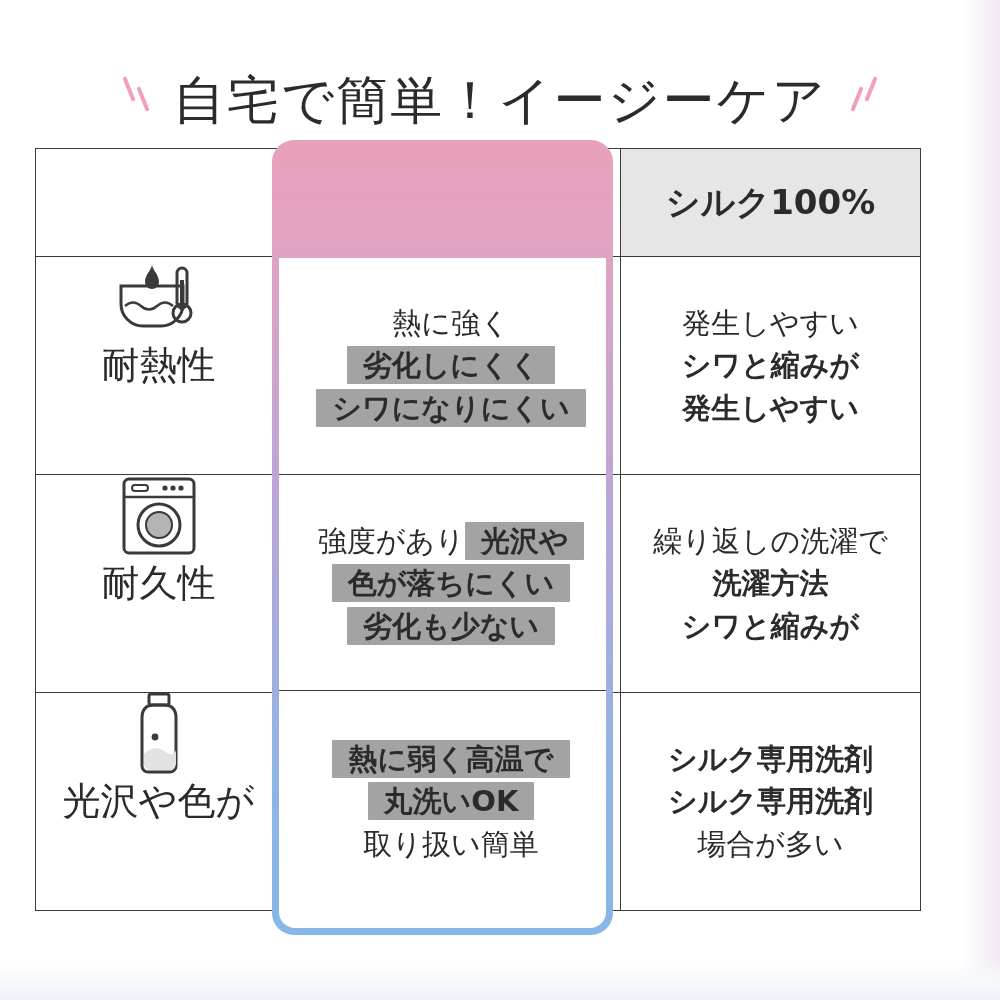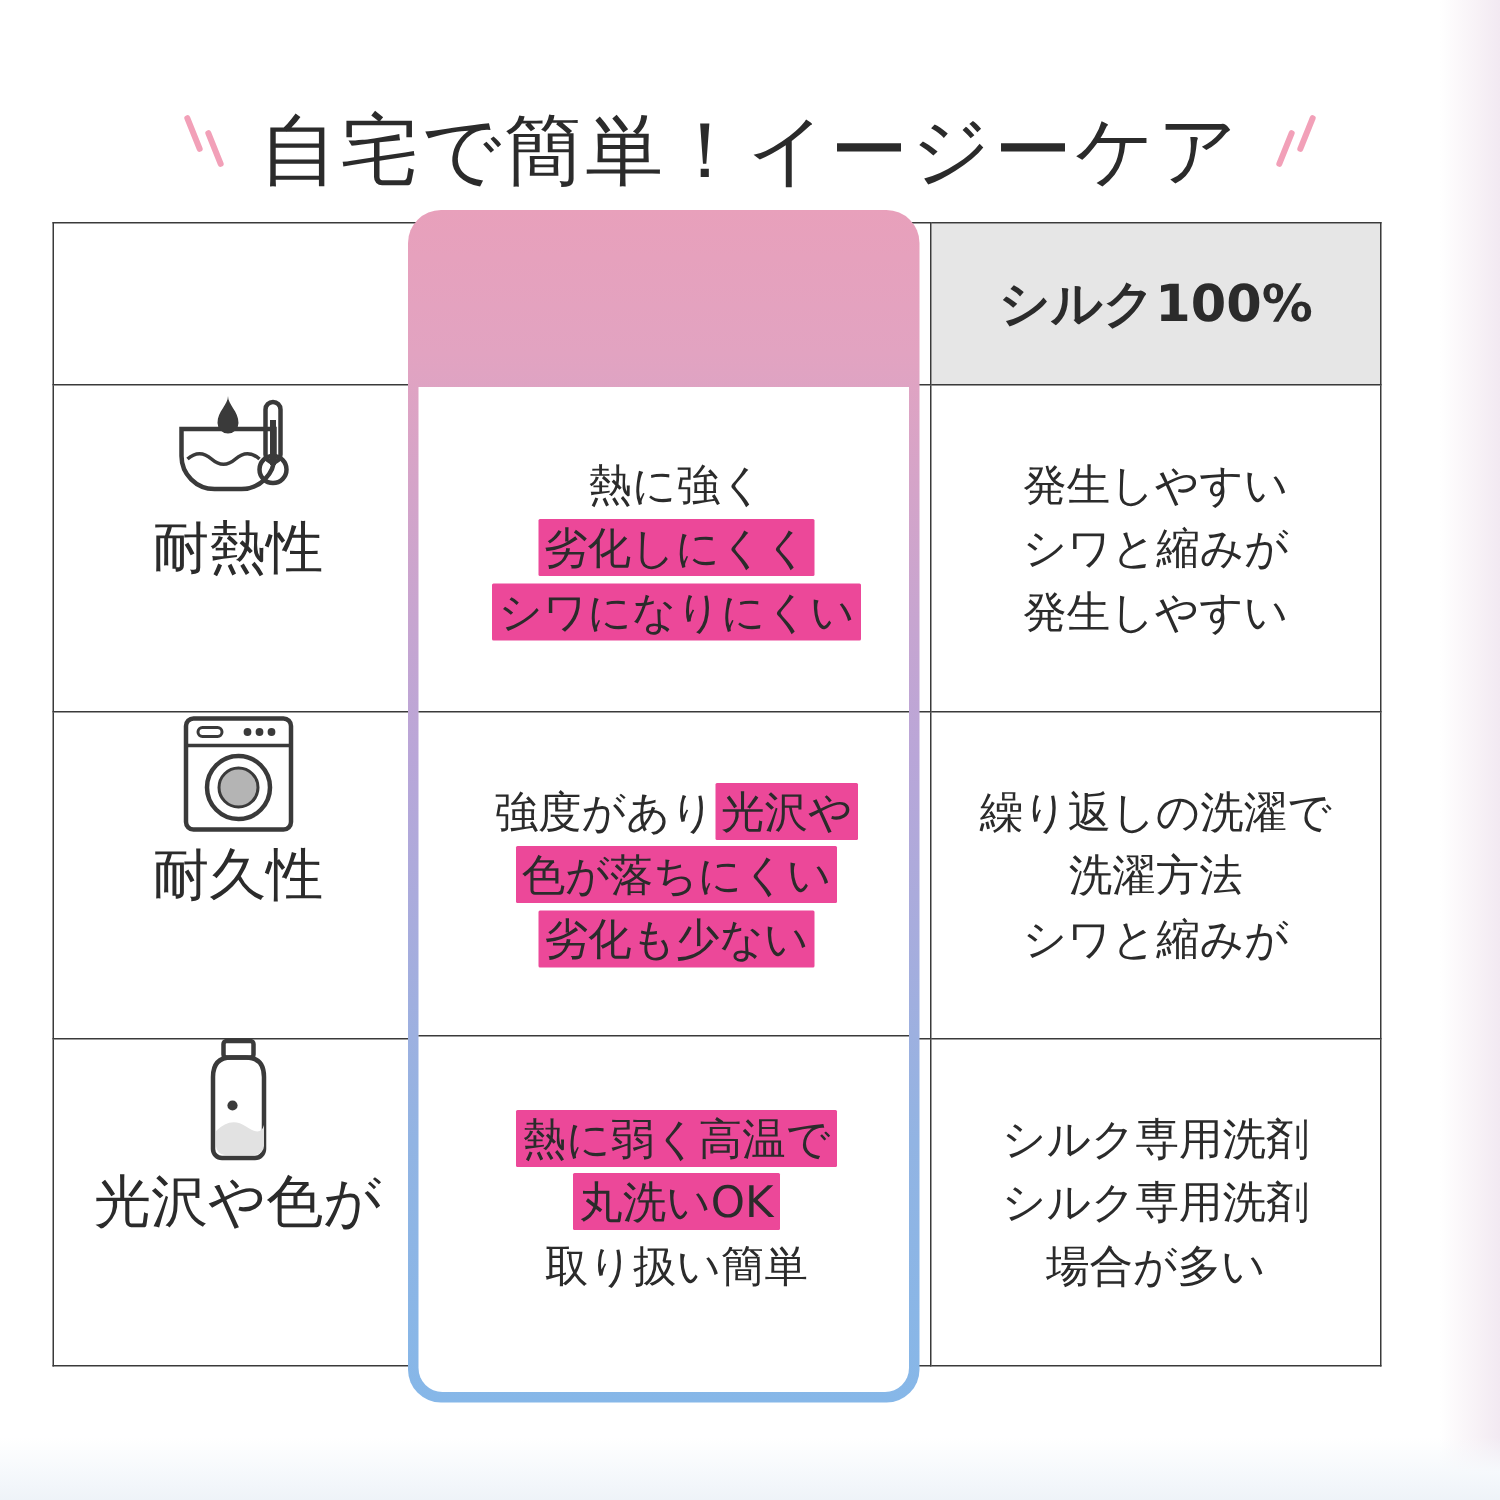--- a/index.html
+++ b/index.html
@@ -121,26 +121,26 @@
     font-family: "DejaVu Sans", sans-serif;
     font-size: 29px;
     color: #2b2b2b;
     line-height: 1.45;
     padding: 10px 8px;
   }
   .cell-a { position: relative; z-index: 3; background: transparent; border-left-color: transparent; border-right-color: transparent; }
   .cell-b { }
   .line { display: block; }
   .mark {
-    background: #ec4899;
-    padding: 2px 4px;
-    font-weight: normal;
+    background: #a3a3a3;
+    padding: 2px 16px;
+    font-weight: bold;
     border-radius: 1px;
   }
-  .bold { font-weight: normal; }
+  .bold { font-weight: bold; }
 
   
   .hl-col {
     position: absolute;
     left: 272px; top: 140px;
     width: 341px; height: 795px;
     border-radius: 22px;
     background: linear-gradient(to bottom, #e8a0bb 0%, #e2a3c1 12%, #b9a6d8 46%, #92b4e3 78%, #86b7e8 100%);
     z-index: 1;
   }

